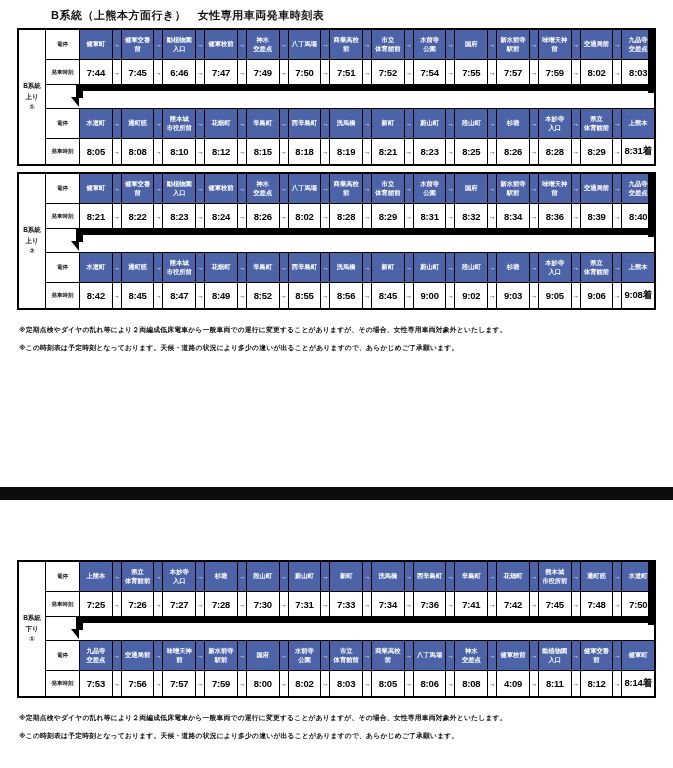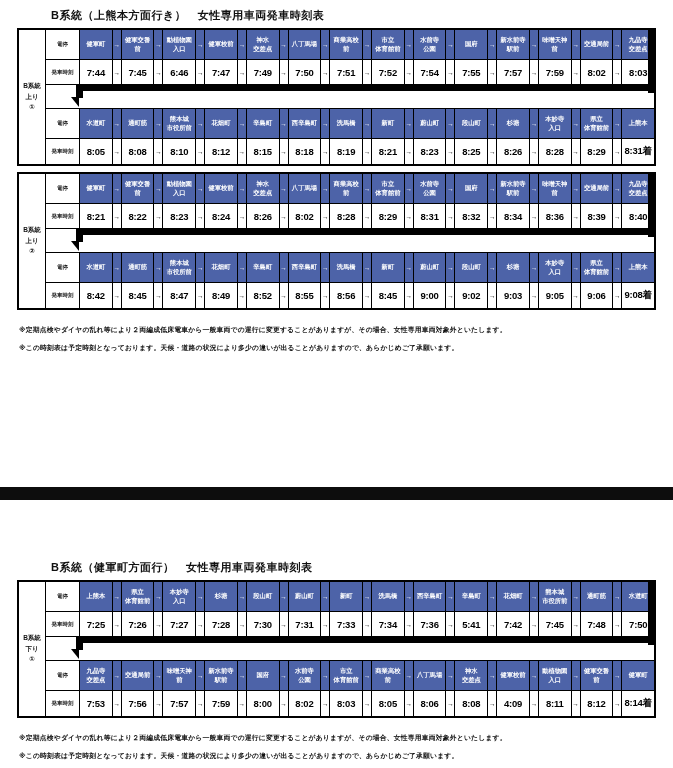--- a/index.html
+++ b/index.html
@@ -10,21 +10,21 @@
   #page-1 { top:8px; }
   #page-2 { top:560px; }
 
   .page-title { font-size:11px; font-weight:bold; letter-spacing:.5px; margin:0 0 5px 2px; white-space:pre;padding-left:32px; }
 
   .ttable { position:relative; border:2px solid #000; background:#fff; display:flex; margin-bottom:6px; }
   .route-col { width:27px; border-right:1.5px solid #000; display:flex; align-items:center; justify-content:center;
                text-align:center; font-size:6.5px; font-weight:bold; white-space:pre-line; line-height:1.6; }
   .bands { flex:1; display:flex; flex-direction:column; min-width:0; }
   .band { display:flex; border-bottom:1.5px solid #000; min-width:0; }
-  .bands .band:last-child { border-bottom:none;justify-content:center; }
+  .bands .band:last-child { border-bottom:none; }
   .hdr-band { height:30px; }
   .time-band { height:25px; }
   .conn-band { height:24px; position:relative; border-bottom:1.5px solid #000; }
 
   .lbl-cell { width:34px; flex:0 0 34px; border-right:1.5px solid #000; display:flex; align-items:center; justify-content:center;
               font-size:5.5px; font-weight:bold; text-align:center; color:#222; padding:0 1px; }
   .st-cell { flex:1 1 0; min-width:0; background:var(--blue,#4d63a8); color:#fff; font-weight:bold; font-size:6.3px;
              display:flex; align-items:center; justify-content:center; text-align:center;
              white-space:pre-line; line-height:1.3; border-right:1px solid #000; overflow:hidden; }
   .ar-cell { flex:0 0 9px; width:9px; display:flex; align-items:center; justify-content:center;
@@ -345,21 +345,20 @@
     </div>
   <div class="notes">
     <div class="note-line">※定期点検やダイヤの乱れ等により２両編成低床電車から一般車両での運行に変更することがありますが、その場合、女性専用車両対象外といたします。</div>
     <div class="note-line">※この時刻表は予定時刻となっております。天候・道路の状況により多少の違いが出ることがありますので、あらかじめご了承願います。</div>
   </div>
 </div>
 
 <div class="separator"></div>
 
 <div class="page" id="page-2">
-  <div class="page-title">B系統（健軍町方面行）　女性専用車両発車時刻表</div>
   <div class="ttable">
       <div class="route-col">B系統
 下り
 ①</div>
       <div class="bands">
         <div class="band hdr-band">
           <div class="lbl-cell">電停</div>
           <div class="st-cell">上熊本</div>
           <div class="ar-cell hdr-ar">→</div>
           <div class="st-cell">県立
@@ -404,21 +403,21 @@
           <div class="tm-cell">7:30</div>
           <div class="ar-cell tm-ar">→</div>
           <div class="tm-cell">7:31</div>
           <div class="ar-cell tm-ar">→</div>
           <div class="tm-cell">7:33</div>
           <div class="ar-cell tm-ar">→</div>
           <div class="tm-cell">7:34</div>
           <div class="ar-cell tm-ar">→</div>
           <div class="tm-cell">7:36</div>
           <div class="ar-cell tm-ar">→</div>
-          <div class="tm-cell">5:41</div>
+          <div class="tm-cell">7:41</div>
           <div class="ar-cell tm-ar">→</div>
           <div class="tm-cell">7:42</div>
           <div class="ar-cell tm-ar">→</div>
           <div class="tm-cell">7:45</div>
           <div class="ar-cell tm-ar">→</div>
           <div class="tm-cell">7:48</div>
           <div class="ar-cell tm-ar">→</div>
           <div class="tm-cell">7:50</div>
         </div>
         <div class="band conn-band">

